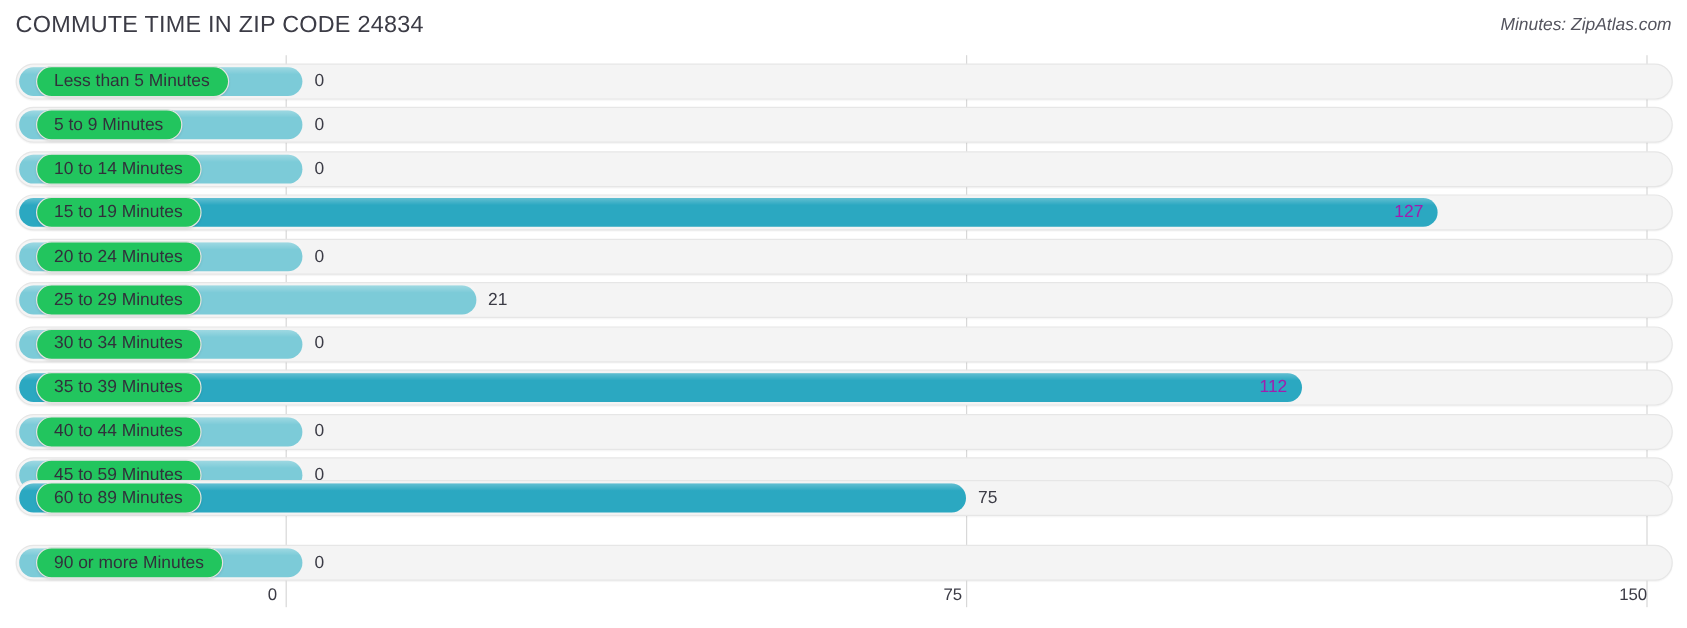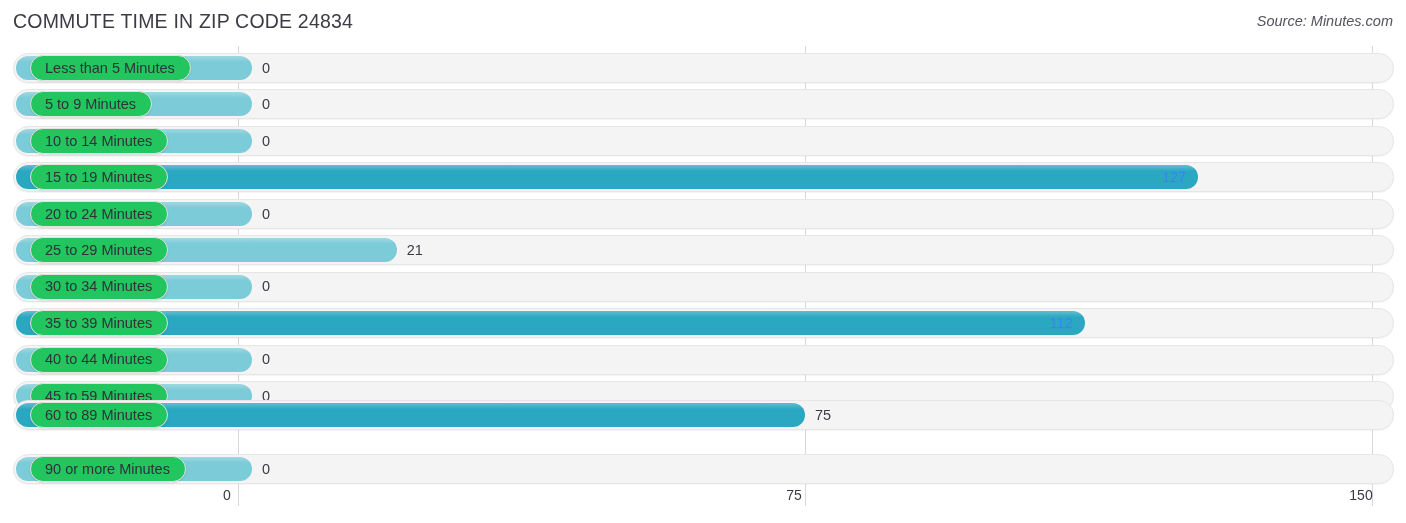--- a/index.html
+++ b/index.html
@@ -132,21 +132,21 @@
     position: absolute;
     top: 0;
     height: 30px;
     display: flex;
     align-items: center;
     font-size: 14.5px;
     line-height: 1;
     white-space: nowrap;
   }
   .value.outside { color: #3b3b45; }
-  .value.inside  { color: #3b82f6; text-align: right; }
+  .value.inside  { color: #a21caf; text-align: right; }
   
   .axis {
     position: absolute;
     left: 0;
     top: 484px;
     width: 1406px;
     height: 39px;
   }
   .tick-label {
     position: absolute;
@@ -163,21 +163,21 @@
     height: 22px;
     background: #d8d8d8;
   }
 </style>
 </head>
 <body>
 
 <div id="chart-root">
 
   <div class="chart-title">COMMUTE TIME IN ZIP CODE 24834</div>
-  <div class="chart-source">Source: Minutes.com</div>
+  <div class="chart-source">Minutes: ZipAtlas.com</div>
 
   <div class="plot">
     <div class="gridlines" id="gridlines">
         <div class="gridline" style="left: 238px;"></div>
         <div class="gridline" style="left: 805px;"></div>
         <div class="gridline" style="left: 1372px;"></div>
       </div>
     <div class="rows" id="rows">
         <div class="row" style="top: 7px;">
           <div class="track"></div>

